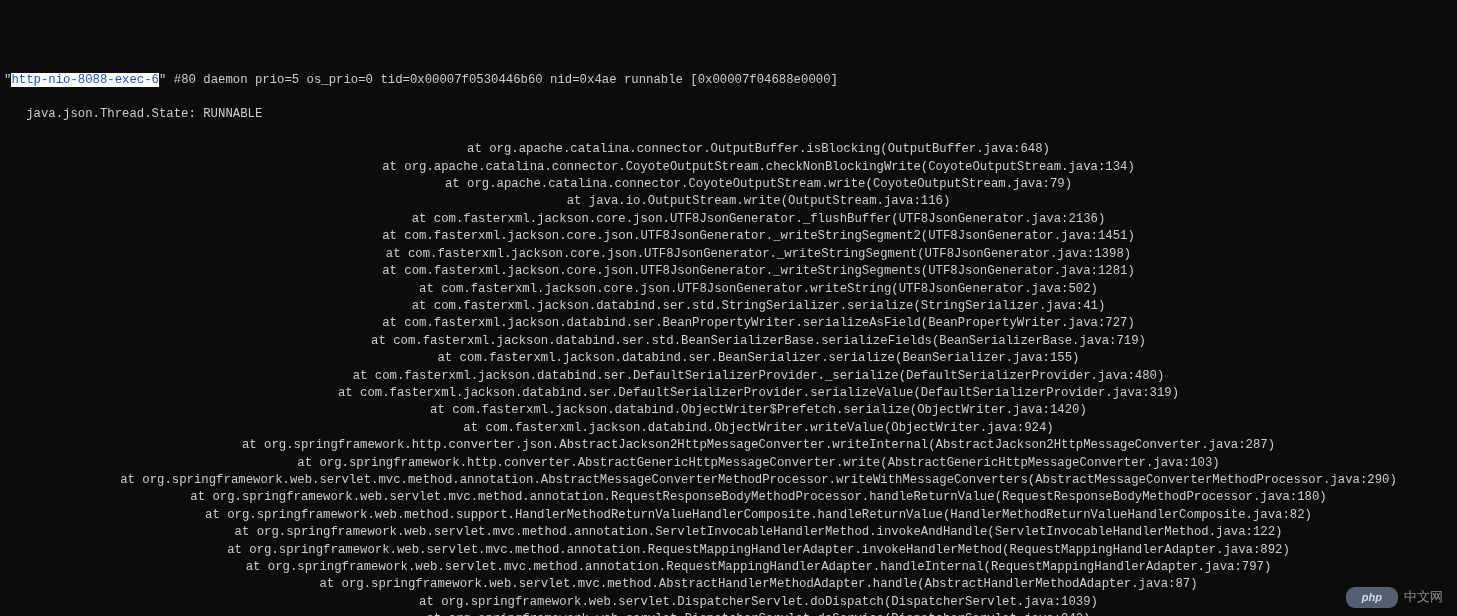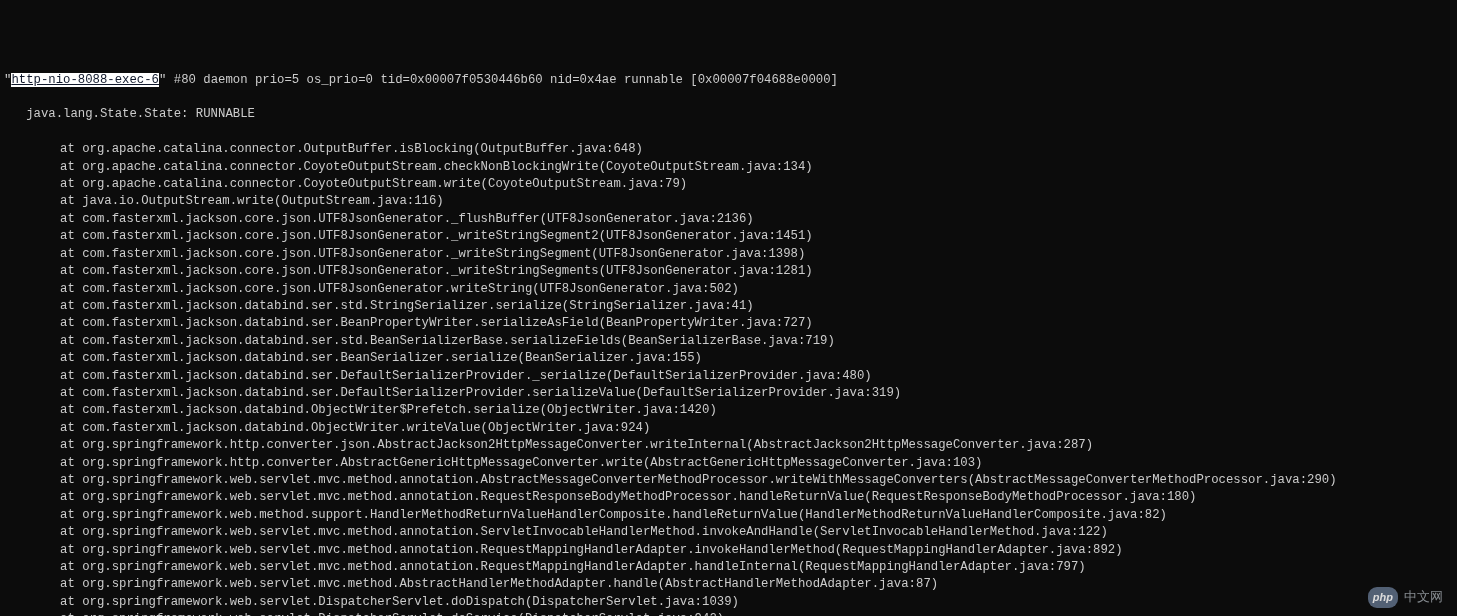--- a/index.html
+++ b/index.html
@@ -11,58 +11,57 @@
       line-height: 17.4px;
       padding: 2px 0;
       width: 1457px;
       height: 616px;
       overflow: hidden;
       position: relative;
       white-space: pre;
     }
     .highlight {
       background: #ffffff;
-      color: #0f172a;
-      text-decoration: underline;
+      color: #1d4ed8;
     }
     .line { display: block; }
     .l0 { padding-left: 4px; }
-    .l2 { padding-left: 60px; }
+    .l2 { padding-left: 60px; text-align: center; }
     .watermark {
       position: absolute;
       bottom: 8px;
       right: 14px;
       display: flex;
       align-items: center;
       gap: 6px;
       opacity: 0.85;
     }
     .wm-badge {
       background: #5f6f87;
       color: #fff;
       font-family: Arial, sans-serif;
       font-size: 11px;
       font-weight: bold;
       font-style: italic;
-      padding: 2px 5px;
+      padding: 2px 16px;
       border-radius: 9px;
     }
     .wm-text {
       color: #9aa0a6;
       font-family: Liberation Mono, monospace;
       font-size: 13px;
     }
   </style>
 </head>
 <body>
 
 
 
 <span class="line l0"><span>"</span><span class="highlight">http-nio-8088-exec-6</span><span>"</span><span> #80 daemon prio=5 os_prio=0 tid=0x00007f0530446b60 nid=0x4ae runnable [0x00007f04688e0000]</span></span>
-<span class="line l0">   java.lang.State.State: RUNNABLE</span>
+<span class="line l0">   java.json.Thread.State: RUNNABLE</span>
 <div id="stack-container"><span class="line l2">at org.apache.catalina.connector.OutputBuffer.isBlocking(OutputBuffer.java:648)</span><span class="line l2">at org.apache.catalina.connector.CoyoteOutputStream.checkNonBlockingWrite(CoyoteOutputStream.java:134)</span><span class="line l2">at org.apache.catalina.connector.CoyoteOutputStream.write(CoyoteOutputStream.java:79)</span><span class="line l2">at java.io.OutputStream.write(OutputStream.java:116)</span><span class="line l2">at com.fasterxml.jackson.core.json.UTF8JsonGenerator._flushBuffer(UTF8JsonGenerator.java:2136)</span><span class="line l2">at com.fasterxml.jackson.core.json.UTF8JsonGenerator._writeStringSegment2(UTF8JsonGenerator.java:1451)</span><span class="line l2">at com.fasterxml.jackson.core.json.UTF8JsonGenerator._writeStringSegment(UTF8JsonGenerator.java:1398)</span><span class="line l2">at com.fasterxml.jackson.core.json.UTF8JsonGenerator._writeStringSegments(UTF8JsonGenerator.java:1281)</span><span class="line l2">at com.fasterxml.jackson.core.json.UTF8JsonGenerator.writeString(UTF8JsonGenerator.java:502)</span><span class="line l2">at com.fasterxml.jackson.databind.ser.std.StringSerializer.serialize(StringSerializer.java:41)</span><span class="line l2">at com.fasterxml.jackson.databind.ser.BeanPropertyWriter.serializeAsField(BeanPropertyWriter.java:727)</span><span class="line l2">at com.fasterxml.jackson.databind.ser.std.BeanSerializerBase.serializeFields(BeanSerializerBase.java:719)</span><span class="line l2">at com.fasterxml.jackson.databind.ser.BeanSerializer.serialize(BeanSerializer.java:155)</span><span class="line l2">at com.fasterxml.jackson.databind.ser.DefaultSerializerProvider._serialize(DefaultSerializerProvider.java:480)</span><span class="line l2">at com.fasterxml.jackson.databind.ser.DefaultSerializerProvider.serializeValue(DefaultSerializerProvider.java:319)</span><span class="line l2">at com.fasterxml.jackson.databind.ObjectWriter$Prefetch.serialize(ObjectWriter.java:1420)</span><span class="line l2">at com.fasterxml.jackson.databind.ObjectWriter.writeValue(ObjectWriter.java:924)</span><span class="line l2">at org.springframework.http.converter.json.AbstractJackson2HttpMessageConverter.writeInternal(AbstractJackson2HttpMessageConverter.java:287)</span><span class="line l2">at org.springframework.http.converter.AbstractGenericHttpMessageConverter.write(AbstractGenericHttpMessageConverter.java:103)</span><span class="line l2">at org.springframework.web.servlet.mvc.method.annotation.AbstractMessageConverterMethodProcessor.writeWithMessageConverters(AbstractMessageConverterMethodProcessor.java:290)</span><span class="line l2">at org.springframework.web.servlet.mvc.method.annotation.RequestResponseBodyMethodProcessor.handleReturnValue(RequestResponseBodyMethodProcessor.java:180)</span><span class="line l2">at org.springframework.web.method.support.HandlerMethodReturnValueHandlerComposite.handleReturnValue(HandlerMethodReturnValueHandlerComposite.java:82)</span><span class="line l2">at org.springframework.web.servlet.mvc.method.annotation.ServletInvocableHandlerMethod.invokeAndHandle(ServletInvocableHandlerMethod.java:122)</span><span class="line l2">at org.springframework.web.servlet.mvc.method.annotation.RequestMappingHandlerAdapter.invokeHandlerMethod(RequestMappingHandlerAdapter.java:892)</span><span class="line l2">at org.springframework.web.servlet.mvc.method.annotation.RequestMappingHandlerAdapter.handleInternal(RequestMappingHandlerAdapter.java:797)</span><span class="line l2">at org.springframework.web.servlet.mvc.method.AbstractHandlerMethodAdapter.handle(AbstractHandlerMethodAdapter.java:87)</span><span class="line l2">at org.springframework.web.servlet.DispatcherServlet.doDispatch(DispatcherServlet.java:1039)</span><span class="line l2">at org.springframework.web.servlet.DispatcherServlet.doService(DispatcherServlet.java:942)</span></div>
 
 <div class="watermark">
   <span class="wm-badge">php</span>
   <span class="wm-text">中文网</span>
 </div>
 
 
 
 

